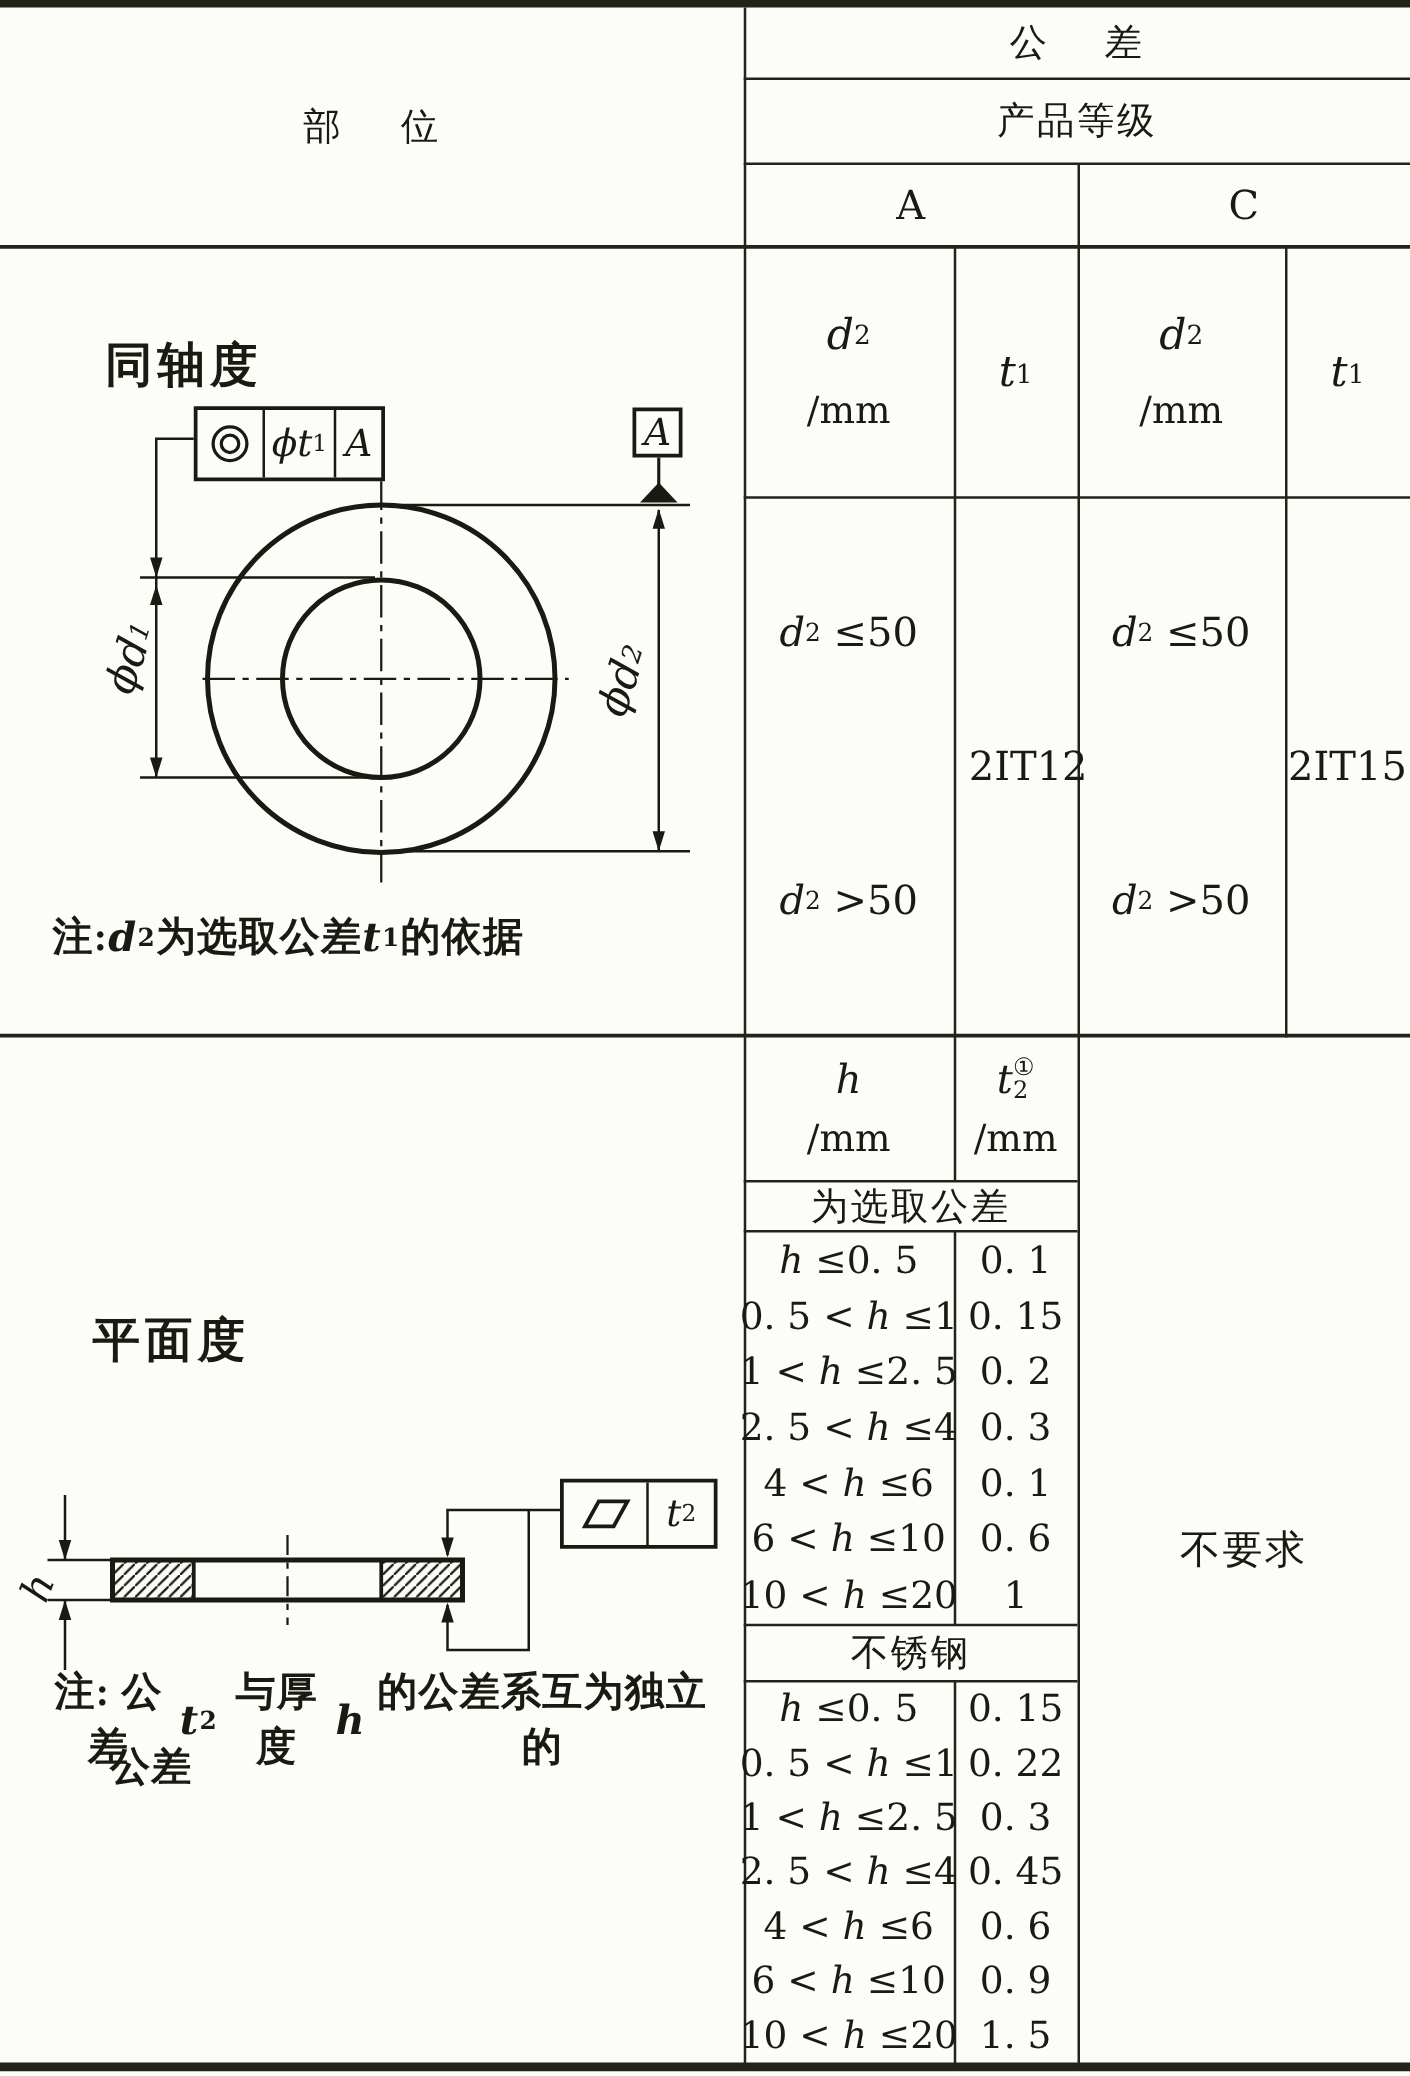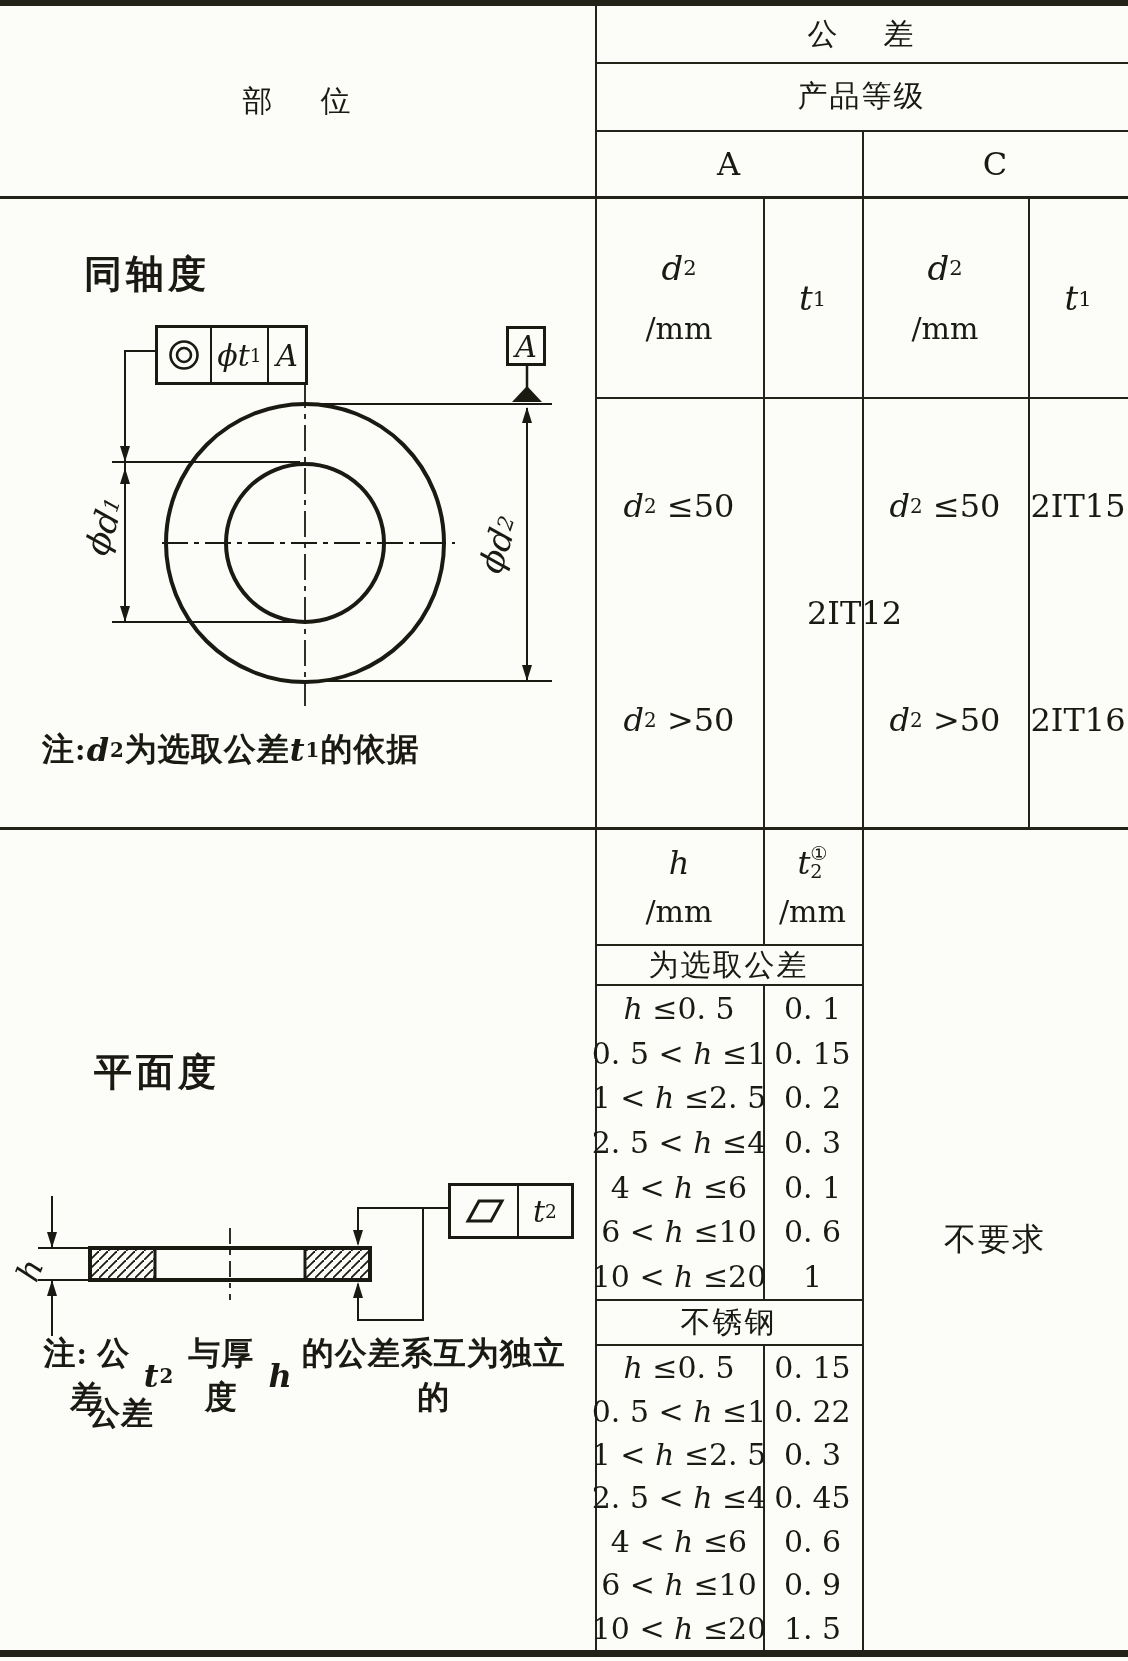--- a/index.html
+++ b/index.html
@@ -99,43 +99,40 @@
         <span class="it">d</span>
         <sub>2</sub>
         <span class="pre"> ≤50</span>
       </div>
     <div>
         <span class="it">d</span>
         <sub>2</sub>
         <span class="pre"> &gt;50</span>
       </div>
   </div>
-  <div class="colflex math fs32" style="left:795px;top:399px;width:119px;height:428px;justify-content:center;">
+  <div class="colflex math fs32" style="left:763px;top:399px;width:119px;height:428px;justify-content:center;">
     <div>
         <span>2IT12</span>
       </div>
   </div>
   <div class="colflex math fs32" style="left:862px;top:399px;width:166px;height:428px;">
     <div>
         <span class="it">d</span>
         <sub>2</sub>
         <span class="pre"> ≤50</span>
       </div>
     <div>
         <span class="it">d</span>
         <sub>2</sub>
         <span class="pre"> &gt;50</span>
       </div>
   </div>
   <div class="colflex math fs32" style="left:1028px;top:399px;width:100px;height:428px;">
     <div>
         <span>2IT15</span>
-      </div>
-    <div>
-        <span>2IT16</span>
       </div>
   </div>
 
   <div class="colflex math fs32" style="left:595px;top:830px;width:168px;height:114px;padding:8px 0;box-sizing:border-box;">
     <div>
         <span class="it">h</span>
       </div>
     <div class="fs30">
         <span>/mm</span>
       </div>
@@ -280,21 +277,21 @@
       </div>
     <div>
         <span class="pre">1. 5</span>
       </div>
   </div>
 
   <div class="cell cjk fs32" style="left:862px;top:828px;width:266px;height:824px;">
     <span>不要求</span>
   </div>
 
-  <div class="cell seclabel cjk" style="left:82px;top:246px;width:130px;height:56px;">
+  <div class="cell seclabel cjk" style="left:82px;top:264px;width:130px;height:56px;">
     <span>同轴度</span>
   </div>
 
   <svg style="left:0;top:198px;" width="595" height="630" viewBox="0 198 595 630">
     <g stroke="#1a1a12" fill="none">
       <circle cx="305" cy="543" r="139" stroke-width="4"></circle>
       <circle cx="305" cy="543" r="79" stroke-width="4"></circle>
       <line x1="162" y1="543" x2="455" y2="543" stroke-width="1.8" stroke-dasharray="26 6 5 6"></line>
       <line x1="305" y1="382" x2="305" y2="706" stroke-width="1.8" stroke-dasharray="26 6 5 6"></line>
 
@@ -351,21 +348,21 @@
   <div class="cell note cjk" style="left:42px;top:728px;width:530px;height:44px;">
     <span>注: </span>
       <span class="math it">d</span>
       <sub class="math">2</sub>
       <span>为选取公差</span>
       <span class="math it">t</span>
       <sub class="math">1</sub>
       <span>的依据</span>
   </div>
 
-  <div class="cell seclabel cjk" style="left:72px;top:1044px;width:130px;height:56px;margin-left:20px;">
+  <div class="cell seclabel cjk" style="left:72px;top:1044px;width:130px;height:56px;">
     <span>平面度</span>
   </div>
 
   <svg style="left:0;top:1040px;" width="595" height="330" viewBox="0 1040 595 330">
     <defs>
       <pattern id="hatch" width="9" height="9" patternUnits="userSpaceOnUse">
         <path d="M0,9 L9,0" stroke="#1a1a12" stroke-width="1.8"></path>
       </pattern>
     </defs>
     <g stroke="#1a1a12">

